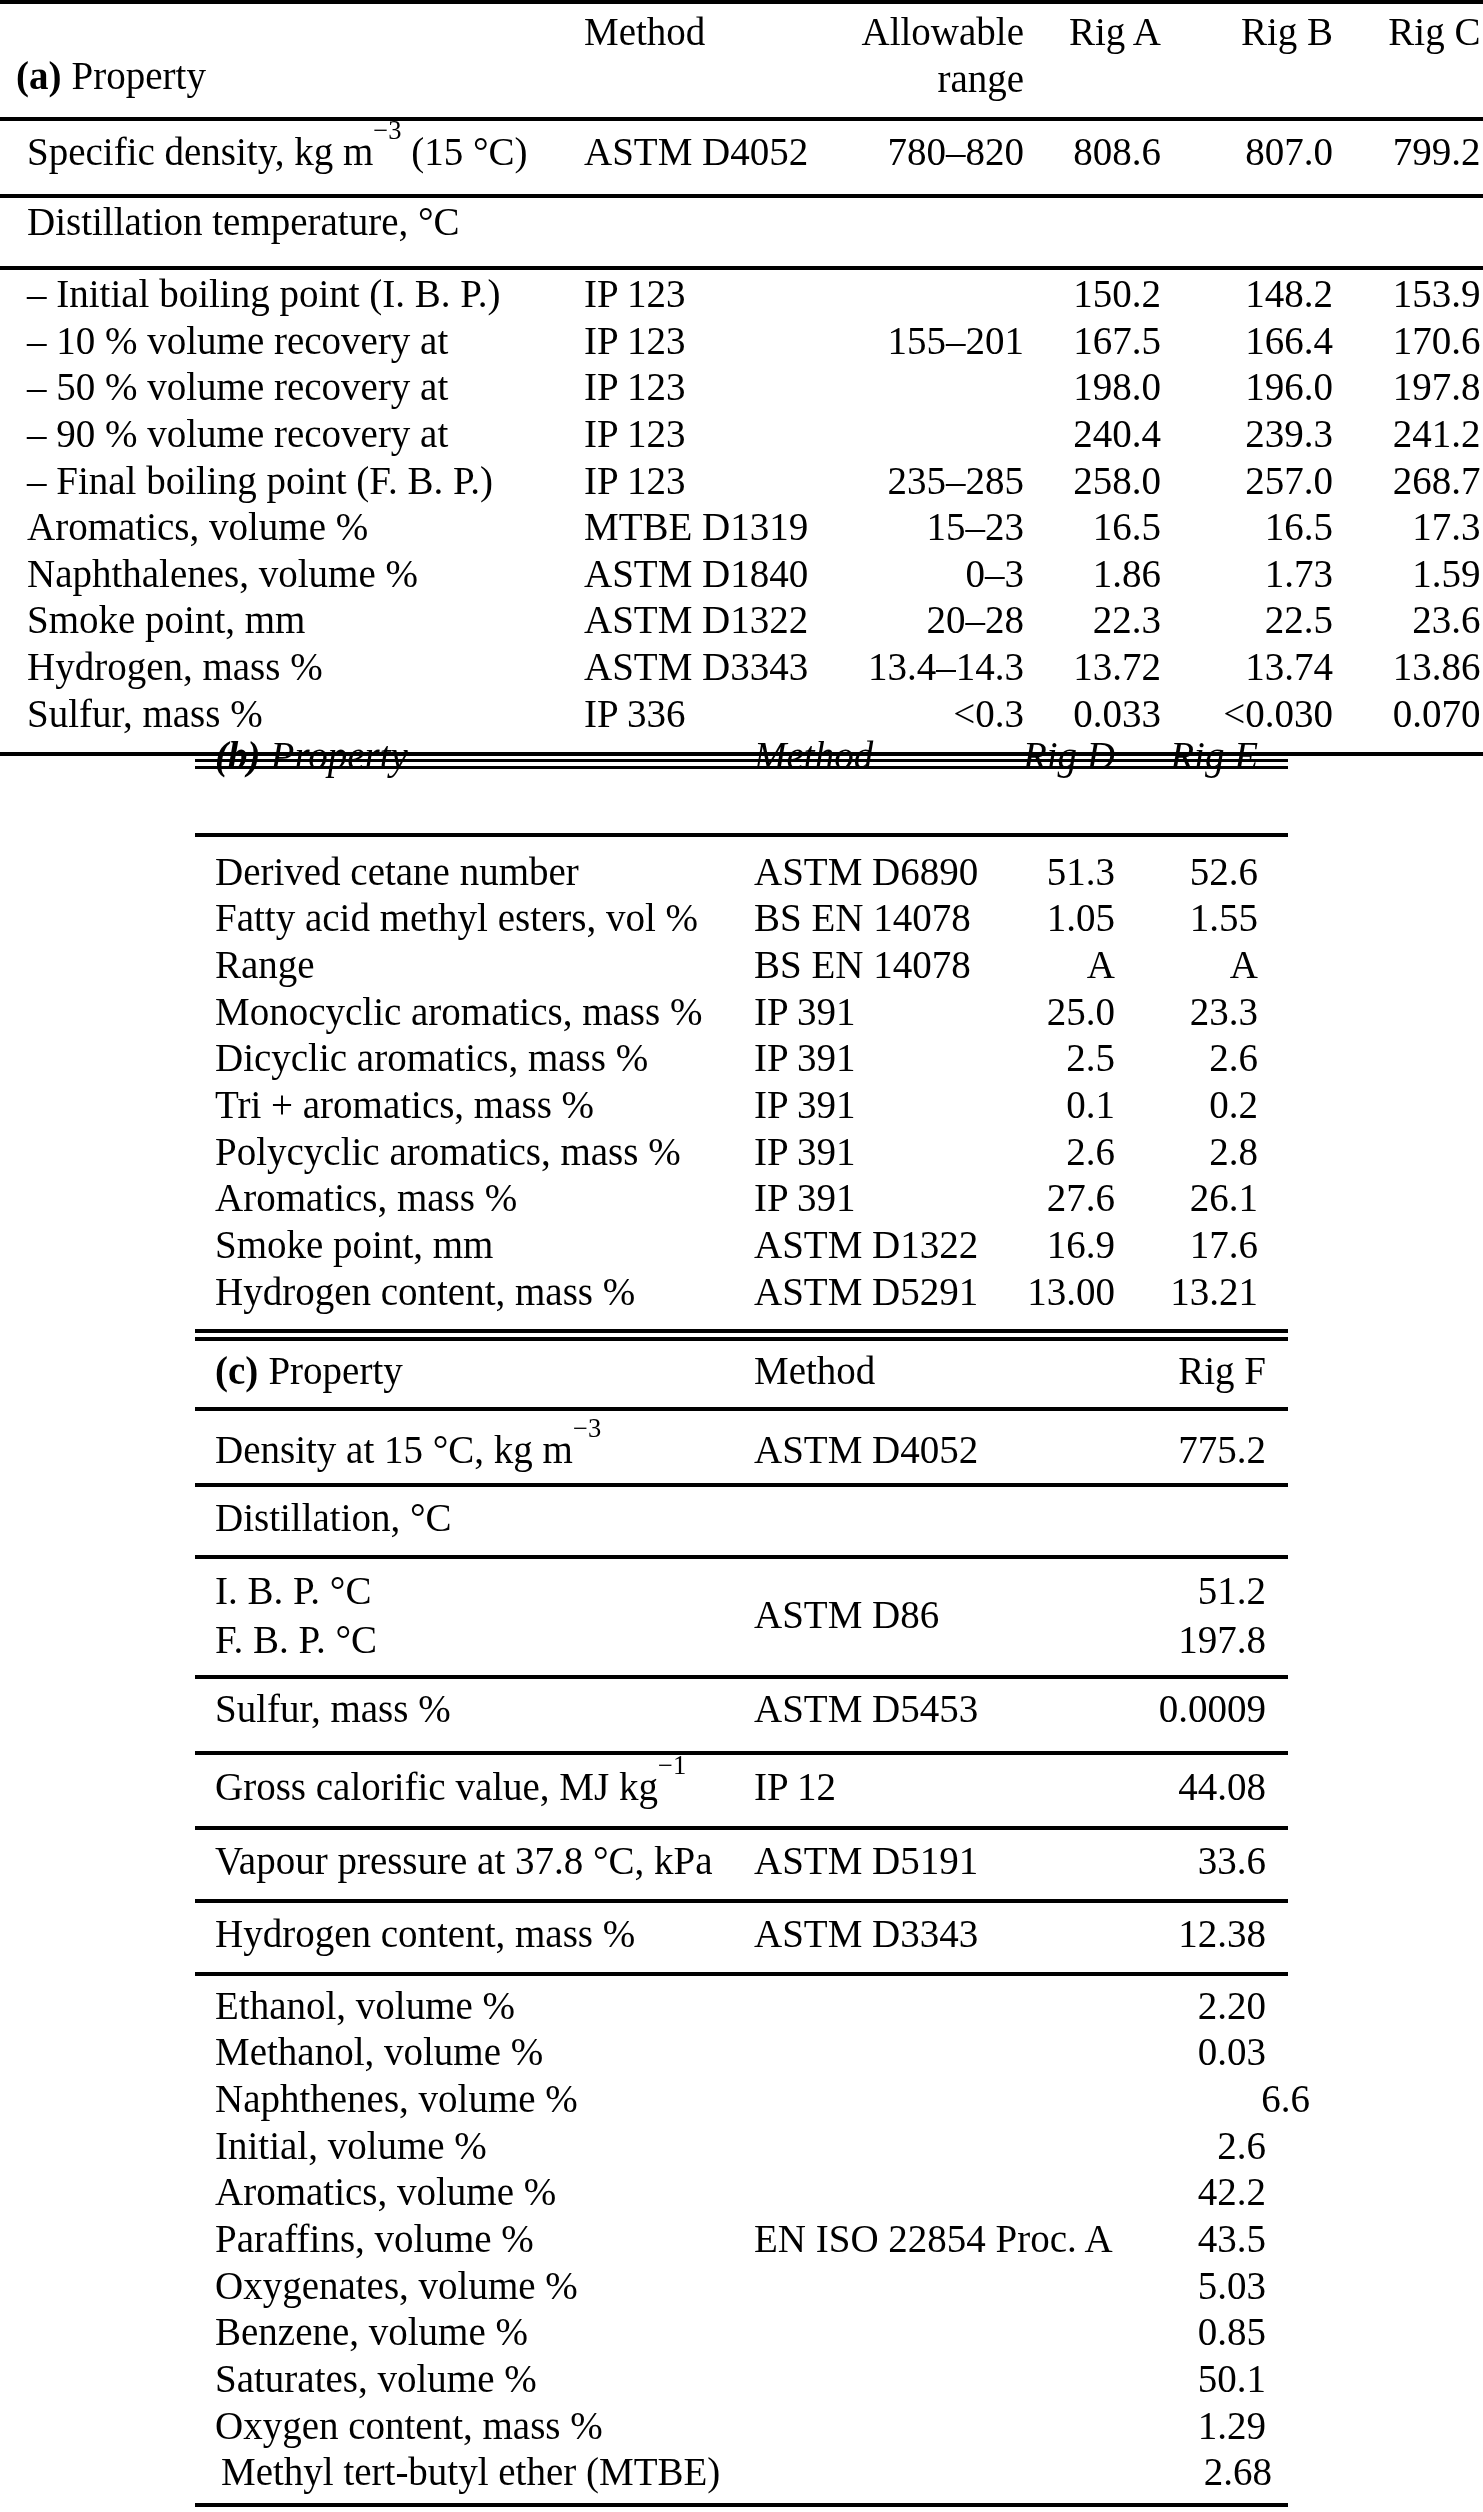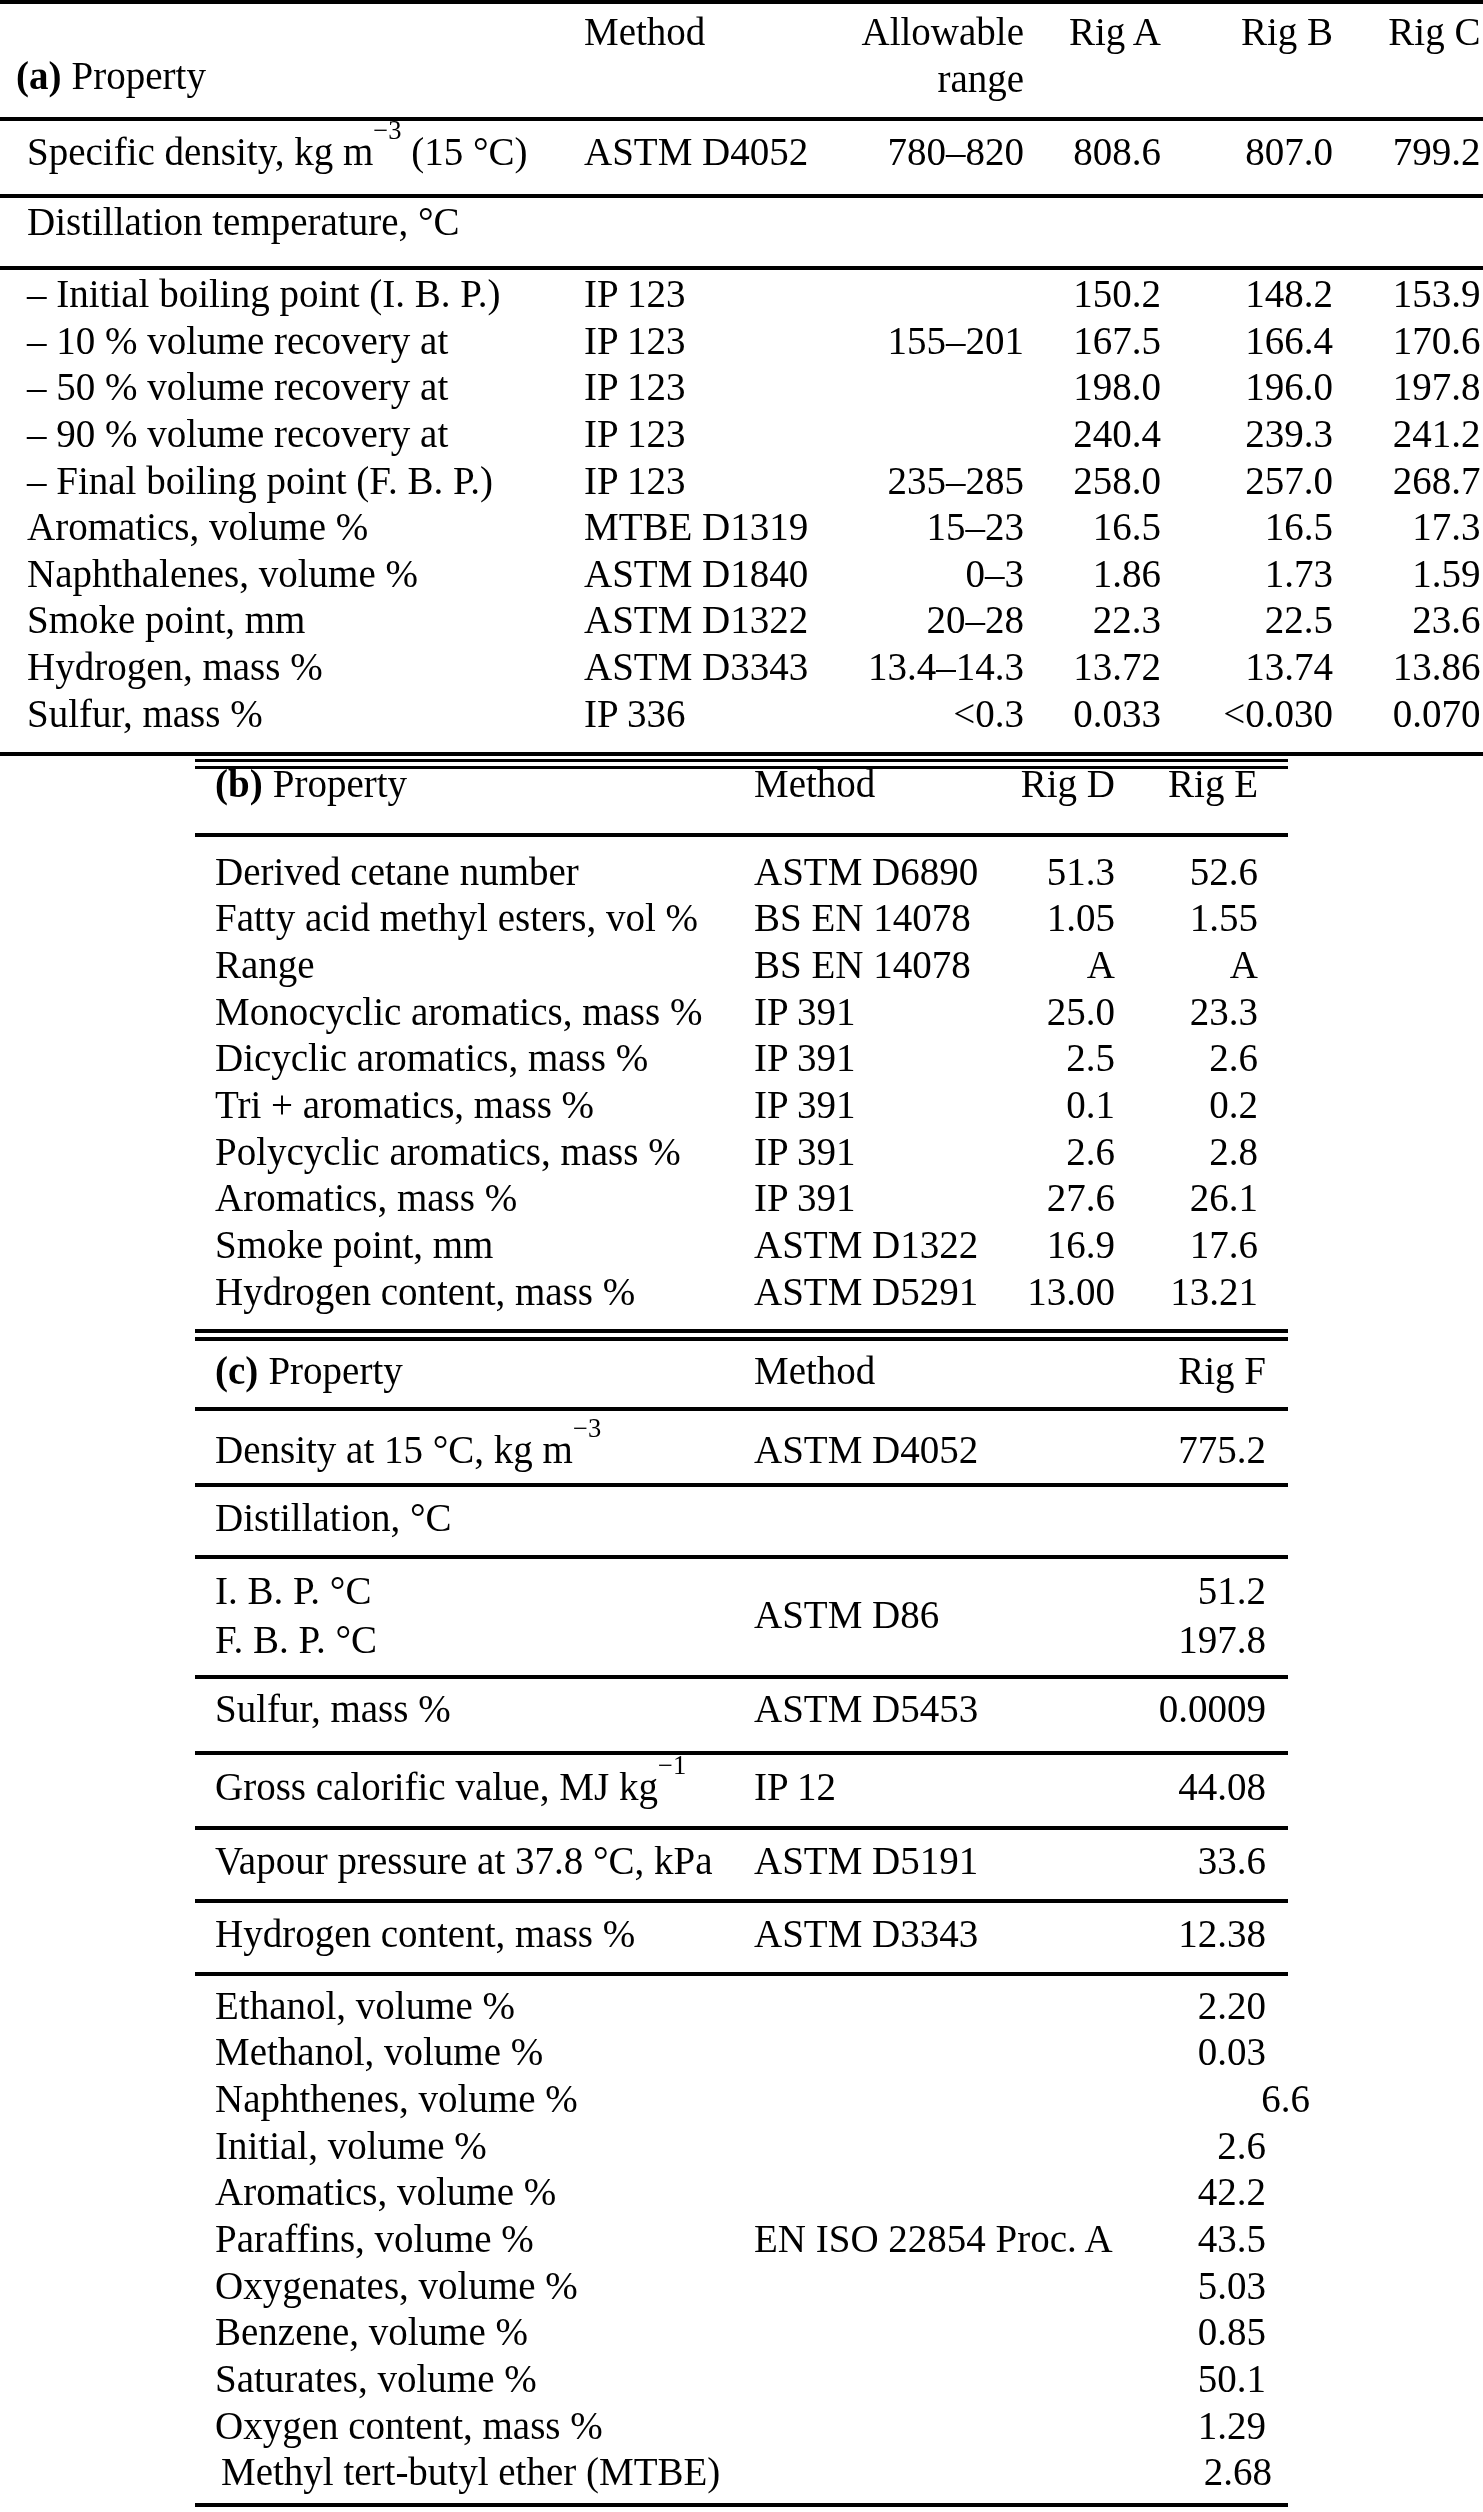--- a/index.html
+++ b/index.html
@@ -120,21 +120,21 @@
         <div class="cell r" style="right: 323px; top: 0px;">0.033</div>
         <div class="cell r" style="right: 151px; top: 0px;">&lt;0.030</div>
         <div class="cell r" style="right: 3.6px; top: 0px;">0.070</div>
       </div>
     </section>
   <section>
       <div class="rule" style="left: 195px; top: 759px; width: 1093px; height: 2.9px;"></div>
       <div class="rule" style="left: 195px; top: 766px; width: 1093px; height: 2.9px;"></div>
       <div class="rule" style="left: 195px; top: 833px; width: 1093px; height: 3.6px;"></div>
       <div class="rule" style="left: 195px; top: 1329px; width: 1093px; height: 3.6px;"></div>
-      <div class="row" style="top: 760px;">
+      <div class="row" style="top: 732px; font-style: italic;">
         <div class="cell" style="left: 215px; top: 0px;"><span class="lbl">(b)</span><span class="sp">Property</span></div>
         <div class="cell" style="left: 754px; top: 0px;">Method</div>
         <div class="cell r" style="right: 369px; top: 0px;">Rig D</div>
         <div class="cell r" style="right: 226px; top: 0px;">Rig E</div>
       </div>
       <div class="row" style="top: 848px;">
         <div class="cell" style="left: 215px; top: 0px;">Derived cetane number</div>
         <div class="cell" style="left: 754px; top: 0px;">ASTM D6890</div>
         <div class="cell r" style="right: 369px; top: 0px;">51.3</div>
         <div class="cell r" style="right: 226px; top: 0px;">52.6</div>

